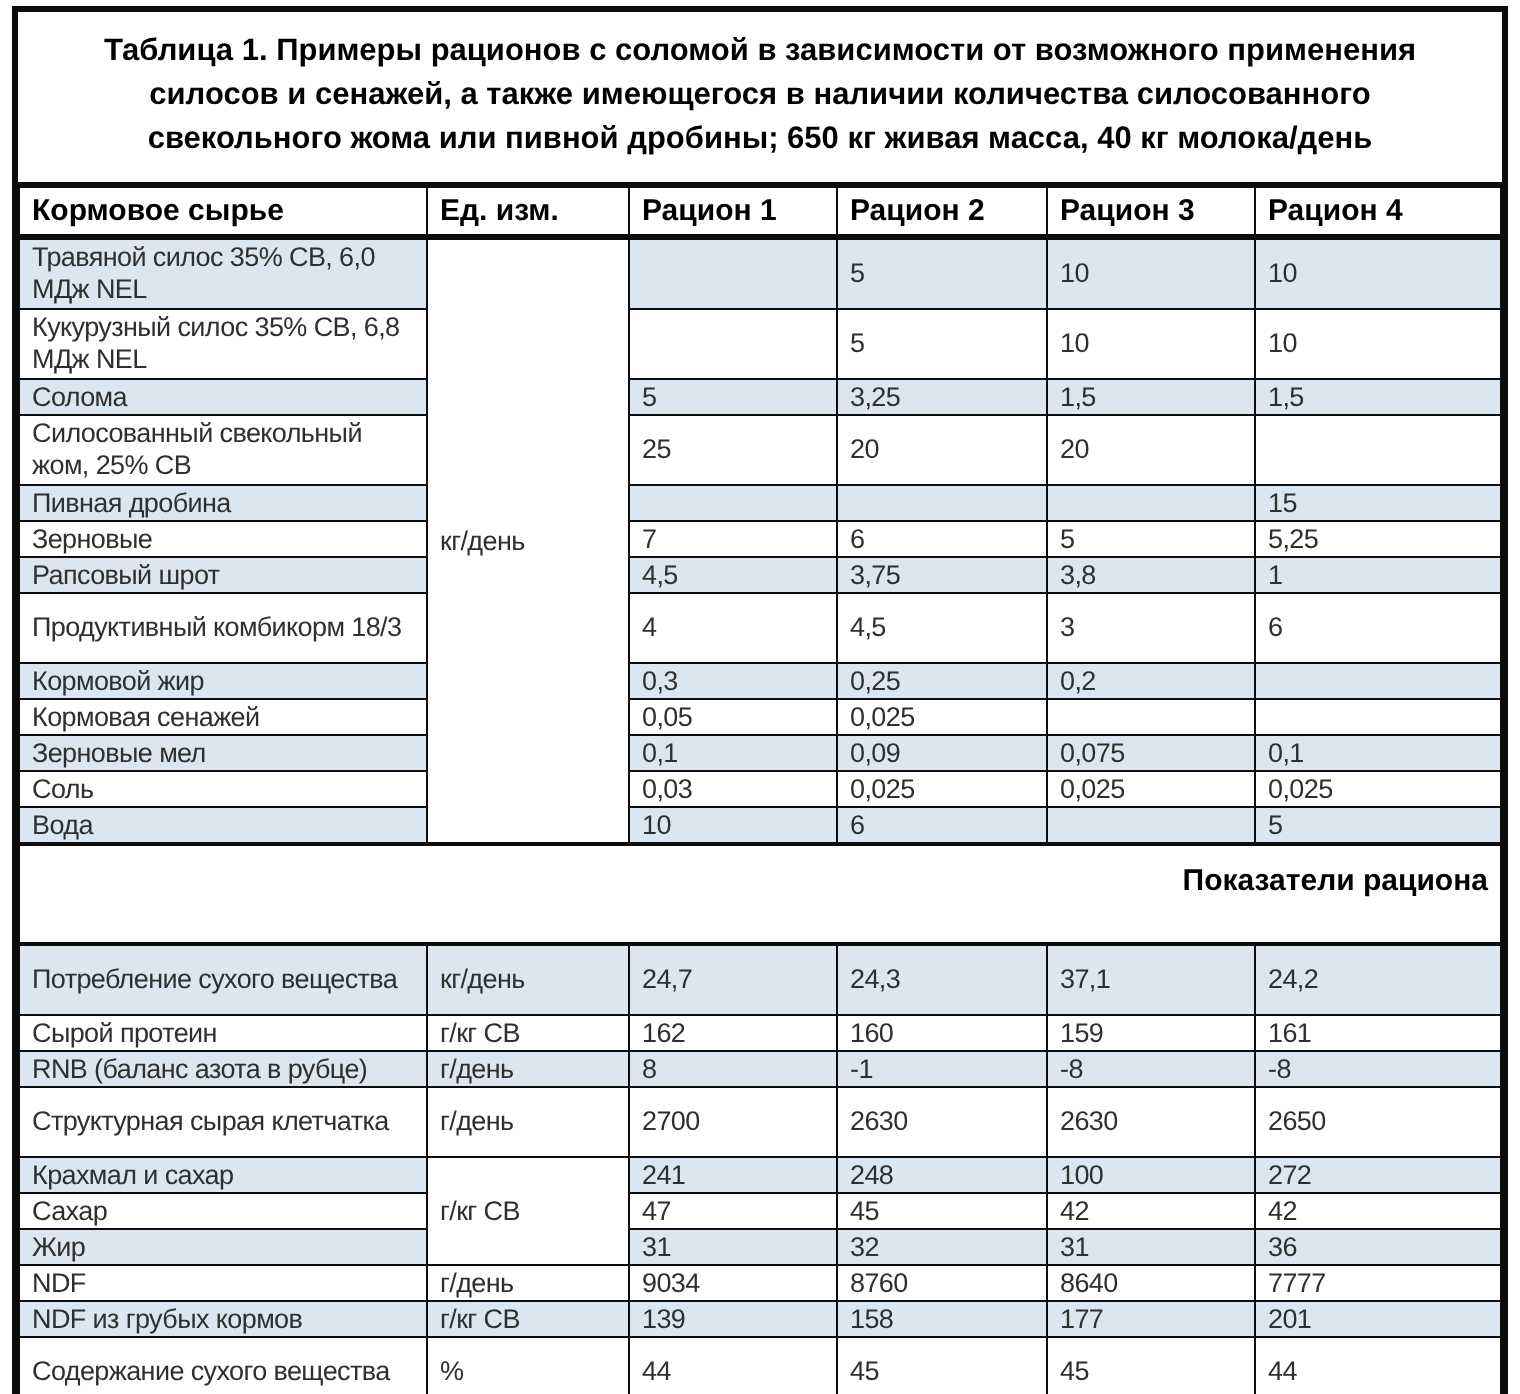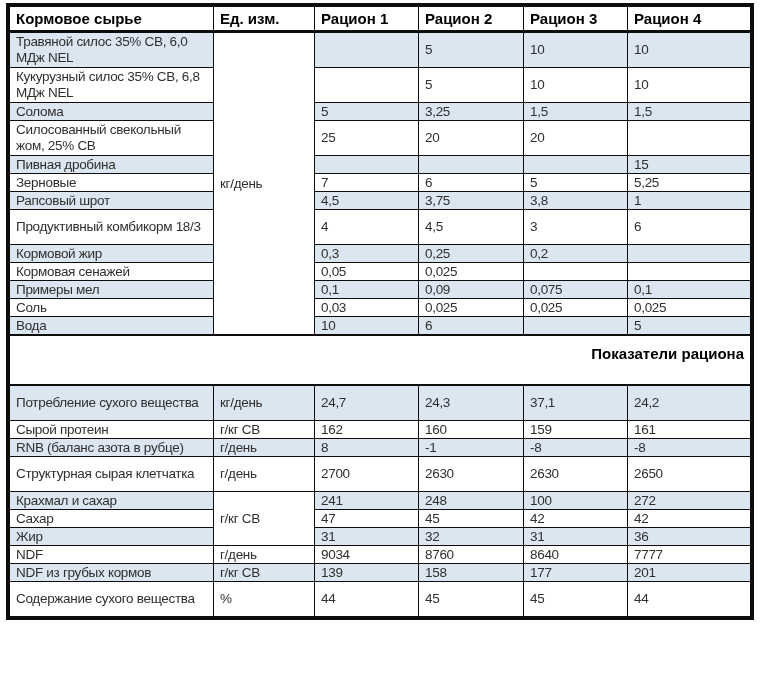--- a/index.html
+++ b/index.html
@@ -18,20 +18,21 @@
   td.shaded{background:#dce6f1;}
   td.unit-merged{background:#ffffff;}
   tr.section-header td{font-weight:bold;font-size:15px;color:#000;text-align:right;
      letter-spacing:0;height:36px;padding:0 6px 12px 6px;
      border-top:2px solid #0d0d0d;border-bottom:2px solid #0d0d0d;}
 </style>
 </head>
 <body>
 
 <div class="frame">
+  <div class="title">Таблица 1. Примеры рационов с соломой в зависимости от возможного применения силосов и сенажей, а также имеющегося в наличии количества силосованного свекольного жома или пивной дробины; 650 кг живая масса, 40 кг молока/день</div>
   <table>
     <colgroup>
       <col class="c1">
         <col class="c2">
         <col class="c3">
         <col class="c4">
         <col class="c5">
         <col class="c6">
     </colgroup>
     <thead>
@@ -110,21 +111,21 @@
           <td class="shaded"></td>
         </tr>
         <tr>
           <td>Кормовая сенажей</td>
           <td>0,05</td>
           <td>0,025</td>
           <td></td>
           <td></td>
         </tr>
         <tr>
-          <td class="shaded">Примеры мел</td>
+          <td class="shaded">Зерновые мел</td>
           <td class="shaded">0,1</td>
           <td class="shaded">0,09</td>
           <td class="shaded">0,075</td>
           <td class="shaded">0,1</td>
         </tr>
         <tr>
           <td>Соль</td>
           <td>0,03</td>
           <td>0,025</td>
           <td>0,025</td>

